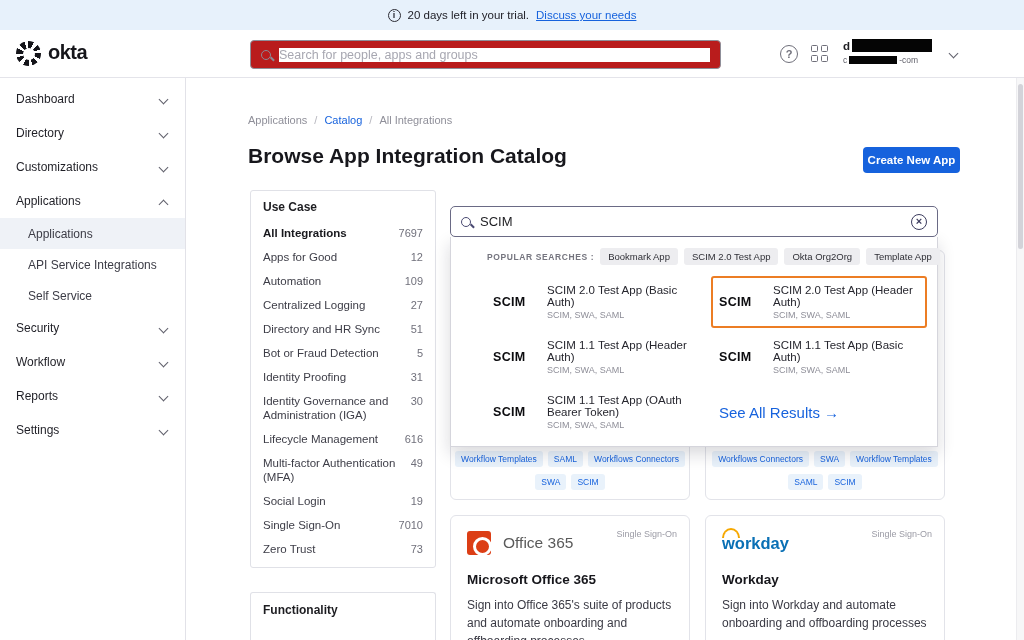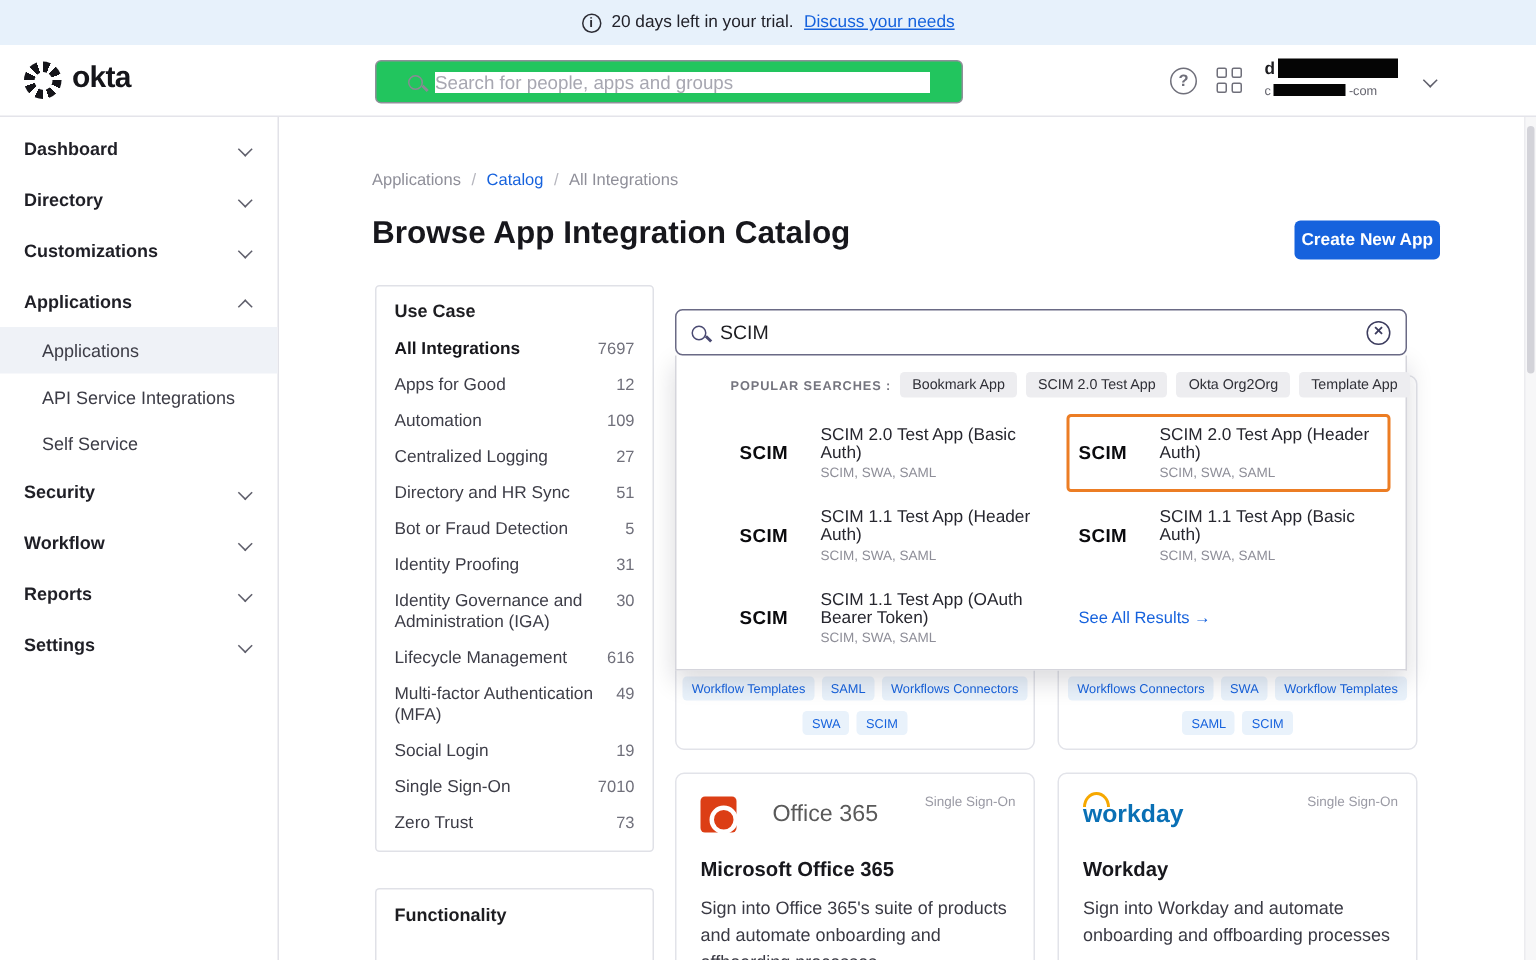--- a/index.html
+++ b/index.html
@@ -21,23 +21,23 @@
 
   
   .header { position:absolute; top:30px; left:0; width:100%; height:48px;
     background:#fff; border-bottom:1px solid #e4e4ea; z-index:15; }
   .brand { position:absolute; left:16px; top:11px; display:flex; align-items:flex-start; gap:7px; cursor:pointer; }
   .aura { width:25px; height:25px; border-radius:50%; position:relative;
     background:repeating-conic-gradient(#15151a 0deg 26deg, #ffffff 26deg 45deg); }
   .aura::after { content:""; position:absolute; inset:6.5px; background:#fff; border-radius:50%; }
   .brand-text { font-size:20px; font-weight:bold; letter-spacing:-0.5px; color:#15151a; }
 
-  .h-search { position:absolute; left:250px; top:10px; width:392px; height:29px;
+  .h-search { position:absolute; left:250px; top:10px; width:471px; height:29px;
     border:1px solid #8f8f99; border-radius:4px; display:flex; align-items:center;
-    padding:0 21px; gap:8px; background:#22c55e; }
+    padding:0 10px; gap:8px; background:#b91c1c; }
   .mag { width:10px; height:10px; border:1.6px solid #8a8a94; border-radius:50%;
     position:relative; flex-shrink:0; }
   .mag::after { content:""; position:absolute; width:5px; height:1.6px;
     background:#8a8a94; transform:rotate(45deg); right:-4.5px; bottom:-1.5px; }
   .h-search input { border:none; outline:none; flex:1; font:inherit; font-size:12.5px; color:#1d1d21; }
   .h-search input::placeholder { color:#a7a7b1; }
 
   .help { position:absolute; left:780px; top:15px; width:18px; height:18px;
     border:1.7px solid #6f6f7a; border-radius:50%; color:#6f6f7a; font-size:11px;
     font-weight:bold; display:flex; align-items:center; justify-content:center; cursor:pointer; }
@@ -54,21 +54,21 @@
   .acct-chev { position:absolute; left:950px; top:20px; }
 
   .chev { width:7px; height:7px; border-right:1.6px solid #5f5f6b; border-bottom:1.6px solid #5f5f6b;
     transform:rotate(45deg); display:inline-block; }
   .chev.up { transform:rotate(-135deg); position:relative; top:3px; }
 
   
   .sidebar { position:absolute; top:78px; left:0; width:186px; bottom:0;
     background:#fff; border-right:1px solid #e2e2e8; padding-top:4px; z-index:10; }
   .side-item { height:34px; display:flex; align-items:center; justify-content:space-between;
-    padding:0 18px 0 16px; font-size:12px; font-weight:bold; color:#1f1f26; cursor:pointer; }
+    padding:0 18px 0 16px; font-size:12px; font-weight:normal; color:#1f1f26; cursor:pointer; }
   .side-sub { height:31px; display:flex; align-items:center; padding:0 16px 0 28px;
     font-size:12px; color:#3c3c46; cursor:pointer; }
   .side-sub.active { background:#eff2f7; }
 
   
   .main { position:absolute; left:186px; top:78px; right:0; bottom:0; overflow:hidden; background:#fff; }
 
   .crumbs { position:absolute; left:62px; top:36px; font-size:11px; color:#8f8f99;
     display:flex; align-items:center; }
   .crumb { cursor:default; }
@@ -113,40 +113,40 @@
   .pop-label { font-size:8.5px; letter-spacing:.6px; color:#75757f; font-weight:bold; flex-shrink:0; }
   .pop-chip { background:#ededf0; border-radius:3px; padding:3px 8px; font-size:9.5px;
     color:#2f2f36; white-space:nowrap; cursor:pointer; }
   .res-grid { display:grid; grid-template-columns:1fr 1fr; gap:3px 10px; padding:2px 10px 0; }
   .result { display:flex; align-items:center; gap:8px; padding:6px; border:2px solid transparent;
     border-radius:3px; cursor:pointer; }
   .result.highlight { border-color:#ec7d24; }
   .r-logo { width:46px; font-size:12.5px; font-weight:800; letter-spacing:.3px; color:#0b0b0e; flex-shrink:0; }
   .r-title { font-size:11.5px; color:#26262e; }
   .r-proto { font-size:9px; color:#8e8e98; margin-top:2px; }
-  .see-all { display:flex; align-items:center; padding:6px 8px; font-size:11px;
+  .see-all { display:flex; align-items:center; padding:6px 8px; font-size:15px;
     color:#1662dd; cursor:pointer; }
 
   
   .bcard { position:absolute; width:240px; height:250px; top:172px; border:1px solid #e2e3e9;
     border-radius:6px; background:#fff; overflow:hidden; z-index:1; cursor:pointer; }
   .bcard.left { left:264px; } .bcard.right { left:519px; }
   .b-desc { position:absolute; left:16px; right:16px; top:166px; font-size:12px; color:#b0b0ba; }
   .b-tags1, .b-tags2 { position:absolute; left:8px; right:8px; display:flex; gap:5px;
     justify-content:center; }
   .b-tags1 { top:200px; } .b-tags2 { top:223px; }
   .tag { background:#e9f2fb; color:#1662dd; font-size:8.5px; padding:3px 6px;
     border-radius:3px; white-space:nowrap; }
 
   
   .card { position:absolute; width:240px; height:250px; top:437px; border:1px solid #e2e3e9;
     border-radius:6px; background:#fff; padding:14px 16px; z-index:1; cursor:pointer; overflow:hidden; }
   .card.left { left:264px; } .card.right { left:519px; }
   .sso { position:absolute; right:12px; top:13px; font-size:9px; color:#9b9ba5; }
-  .logo-row { display:flex; align-items:center; gap:24px; height:26px; }
+  .logo-row { display:flex; align-items:center; gap:12px; height:26px; }
   .office-icon { width:24px; height:24px; background:#dc3e15; border-radius:3px; position:relative; flex-shrink:0; }
   .office-icon::after { content:""; position:absolute; top:5.5px; left:5.5px; width:13px;
     height:13px; border:3.6px solid #fff; border-radius:50%; }
   .office-text { font-size:15.5px; color:#5a5a5a; }
   .workday-wordmark { position:relative; font-size:16.5px; font-weight:bold; color:#0a70b5; }
   .workday-wordmark::before { content:""; position:absolute; left:0; top:-6px; width:14px;
     height:8px; border:2.5px solid #f6a800; border-bottom:none;
     border-radius:50% 50% 0 0 / 100% 100% 0 0; }
   .card-title { margin-top:16px; font-size:13.5px; font-weight:bold; color:#17171c; }
   .card-desc { margin-top:9px; font-size:12px; line-height:1.5; color:#3a3a44; }

